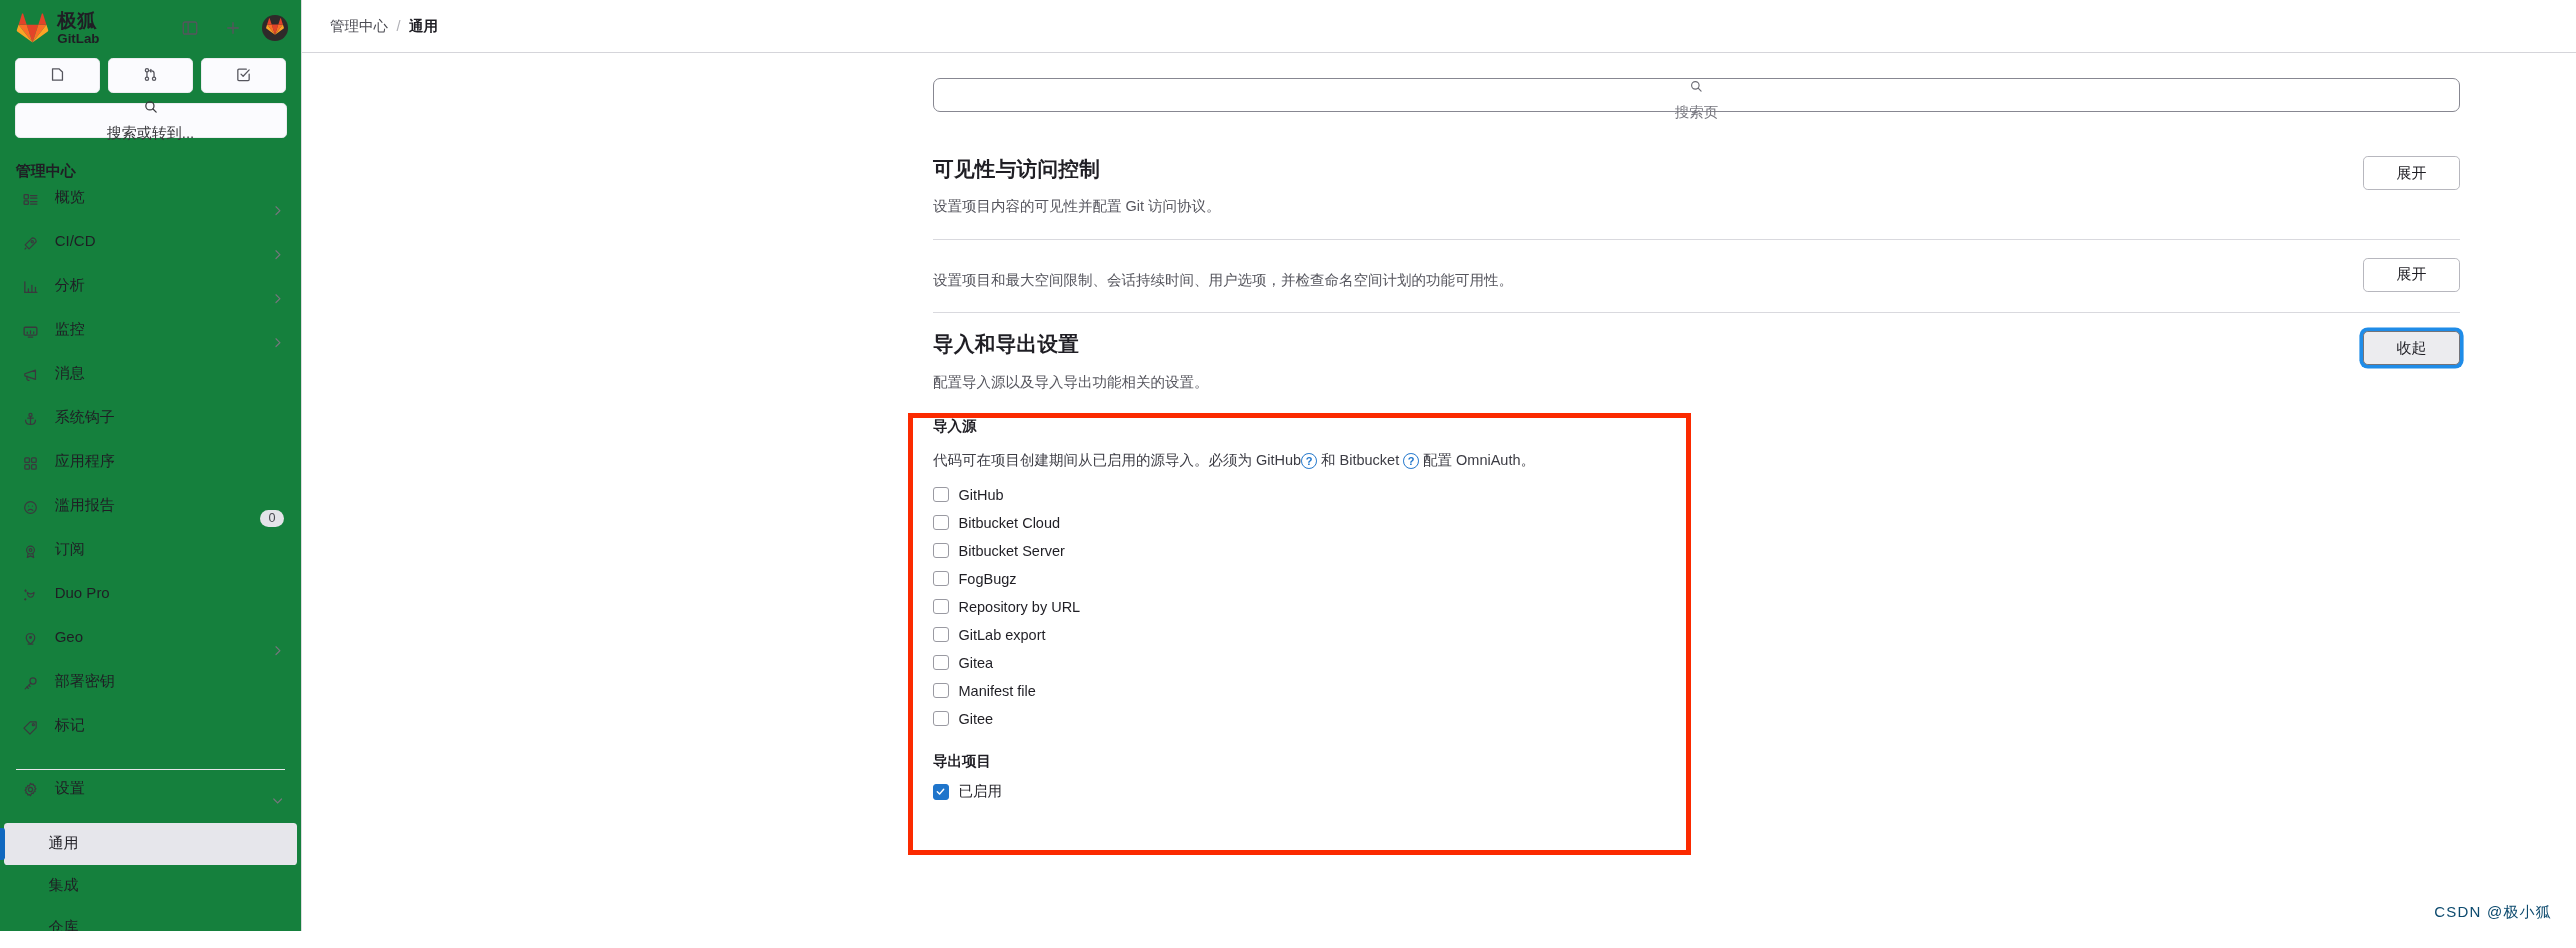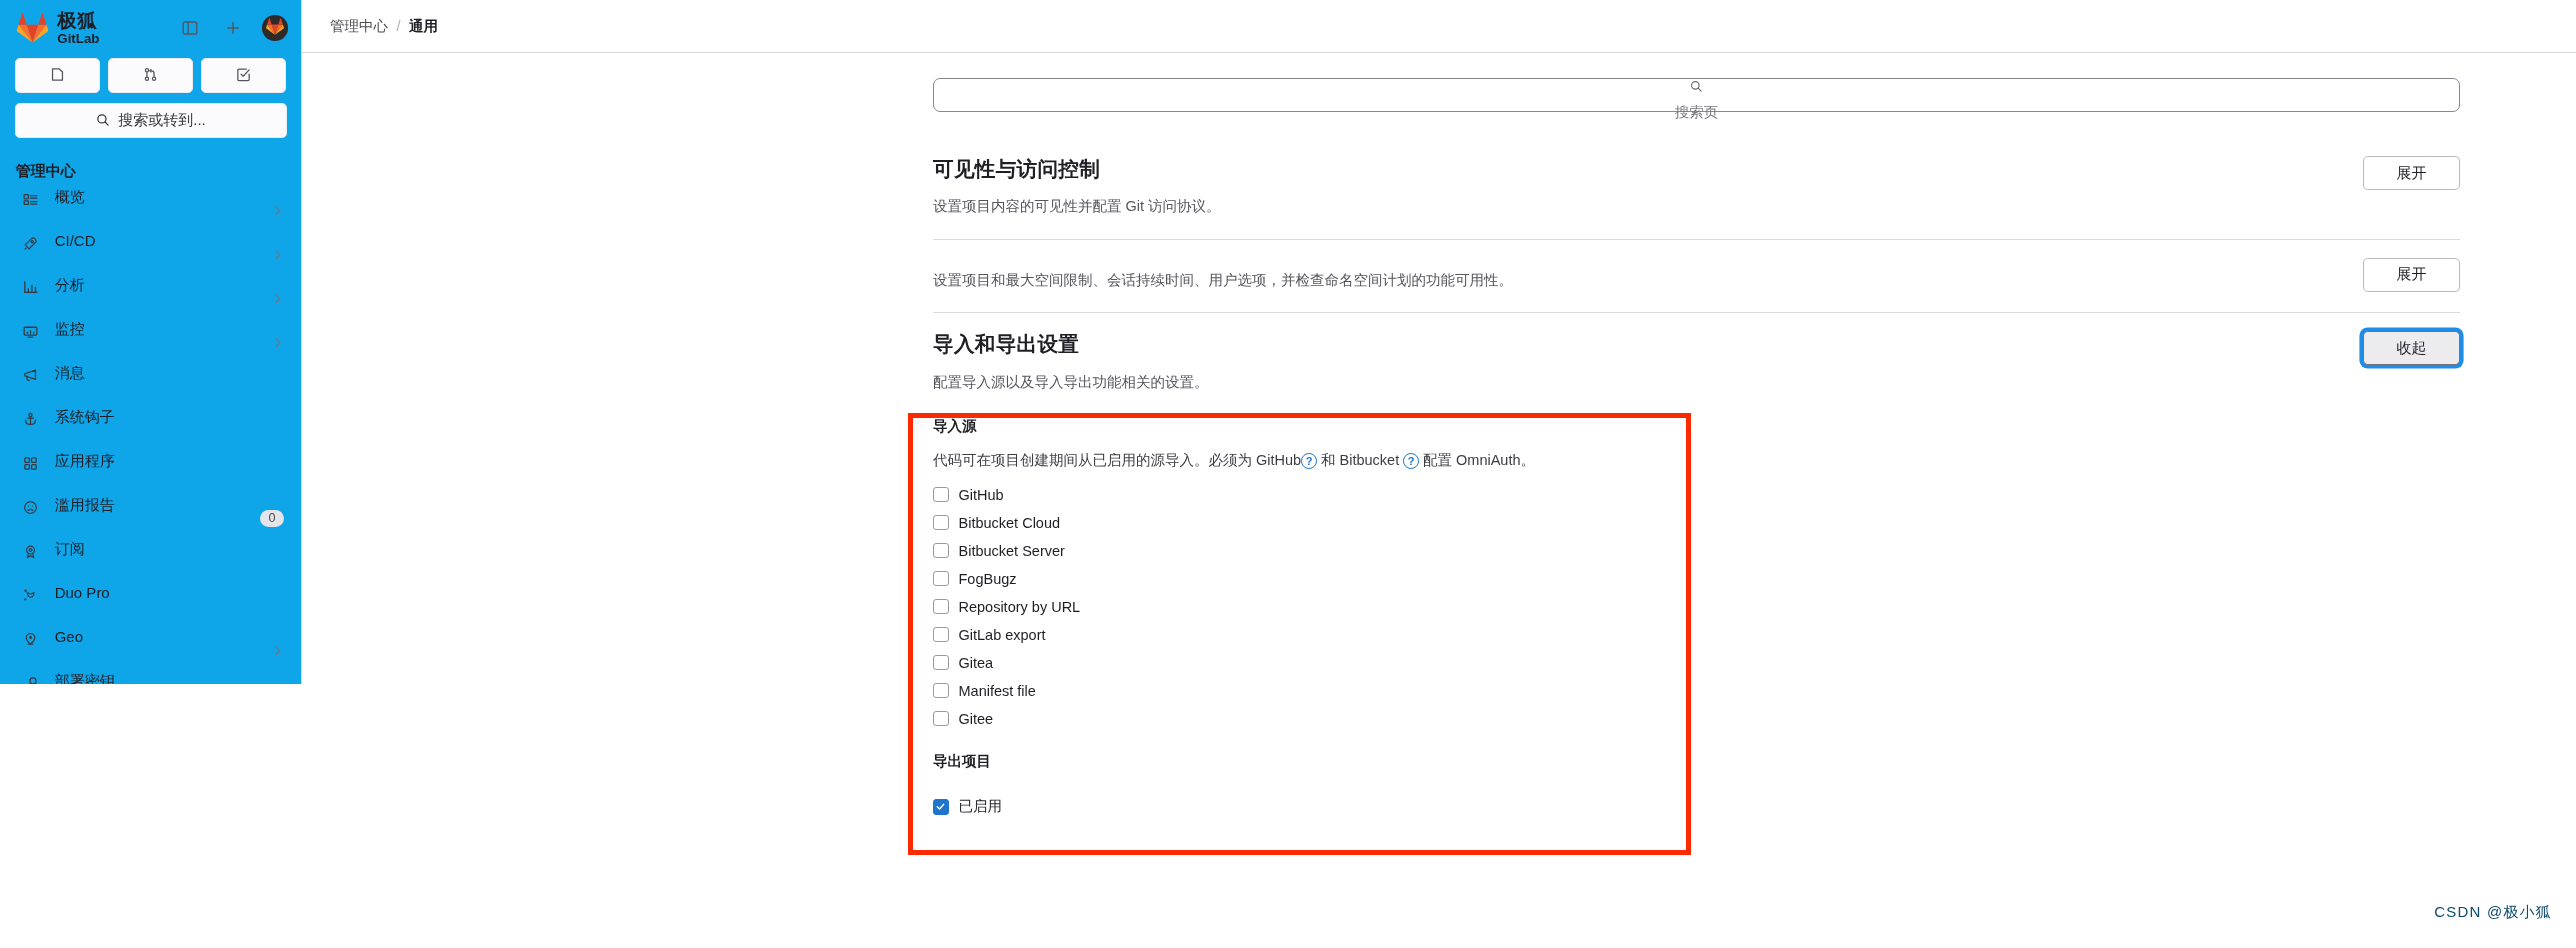--- a/index.html
+++ b/index.html
@@ -6,22 +6,22 @@
   html, body {
     width: 2576px; height: 949px;
     font-family: "Liberation Sans", "DejaVu Sans", sans-serif;
     background: #ffffff;
     overflow: hidden;
   }
   #app { position: relative; width: 2576px; height: 949px; display: flex; }
 
   
   #sidebar {
-    width: 302px; height: 684px;
-    background: #0ea5e9;
+    width: 302px; height: 931px;
+    background: #15803d;
     border-right: 1.8px solid #dcdcdf;
     flex: 0 0 302px;
     position: relative;
     overflow: hidden;
   }
   .sb-top {
     height: 56px;
     display: flex; align-items: center;
     padding: 0 13.3px 0 15.8px;
   }
@@ -52,20 +52,21 @@
     display: flex; align-items: center; justify-content: center;
     cursor: pointer;
   }
 
   .sb-search {
     margin: 9.7px 14.5px 0 14.5px;
     height: 35px;
     background: #fbfbfe; border: 0.6px solid #ececf0; border-radius: 4.8px;
     display: flex; align-items: center; justify-content: center; gap: 7.3px;
     cursor: pointer;
+    flex-direction: column;
   }
   .sb-search-label { font-size: 15px; color: #39393d; }
 
   .sb-section-title {
     font-size: 15px; font-weight: 700; color: #1f1e24;
     padding: 0 15.8px; margin-top: 24px; margin-bottom: 7.3px;
   }
 
   .nav-list { list-style: none; }
   .nav-item {
@@ -589,21 +590,21 @@
               <span class="chk"></span>
               <span class="chk-label">Manifest file</span>
             </label>
             <label class="chk-row">
               <span class="chk"></span>
               <span class="chk-label">Gitee</span>
             </label>
           </div>
 
           <div class="sub-head" style="margin-top:19.4px">导出项目</div>
-          <div class="chk-list" style="margin-top:22px">
+          <div class="chk-list" style="margin-top:7px">
             <label class="chk-row">
               <span class="chk checked">
                   <svg width="11" height="11" viewBox="0 0 24 24" fill="none" stroke="#fff" stroke-width="3" stroke-linecap="round" stroke-linejoin="round">
                     <polyline points="5,12.5 10,17.5 19,7"></polyline>
                   </svg>
                 </span>
               <span class="chk-label">已启用</span>
             </label>
           </div>
         </section>

